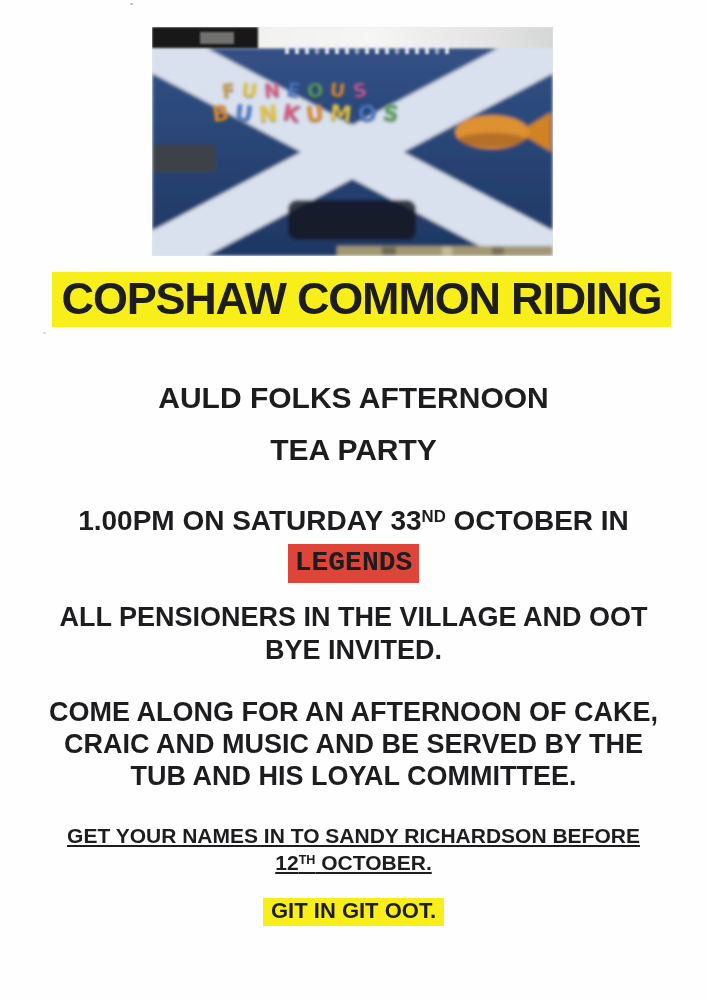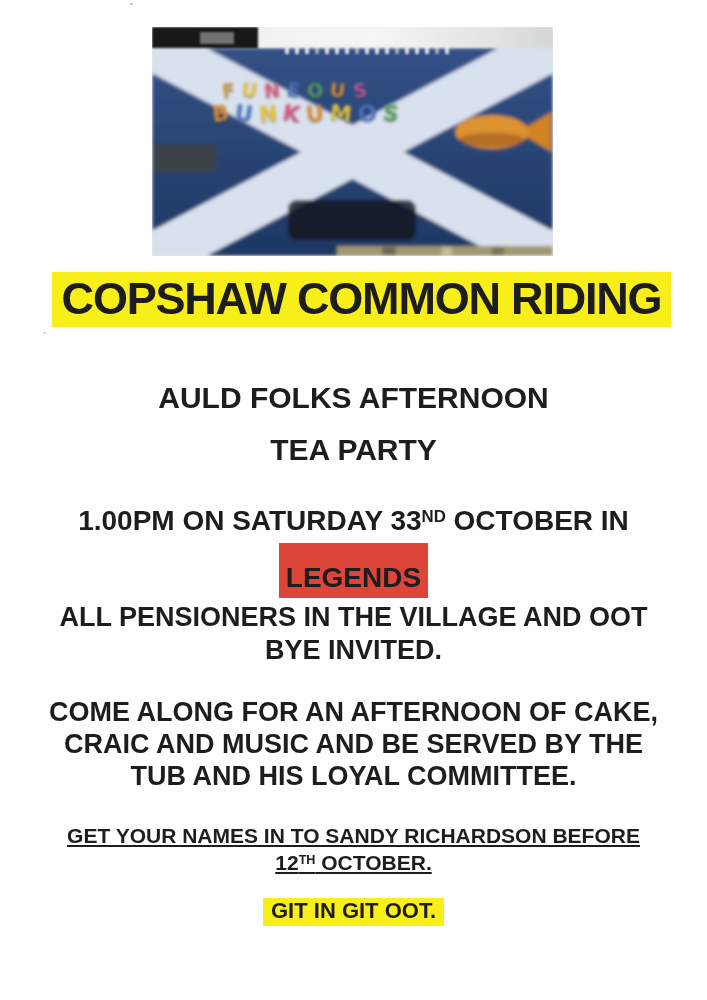--- a/index.html
+++ b/index.html
@@ -33,21 +33,21 @@
   .row-0{left:70px;top:52px;font-size:19px;letter-spacing:4px;}
   .row-1{left:60px;top:74px;font-size:22px;letter-spacing:3px;}
   .speckle{position:absolute;background:#b9b9b6;border-radius:50%;}
   
   .block{position:absolute;left:0;right:0;text-align:center;}
   .t-title{top:272px;}
   .t-title .hl{display:inline-block;padding:5px 10px 6px;
     font-size:45px;line-height:44px;letter-spacing:-1.2px;}
   .t-heading{top:372px;font-size:30px;line-height:52px;}
   .t-when{top:503px;font-size:28px;line-height:36px;}
-  .t-when .hl{display:inline-block;padding:17px 7px 2px;}
+  .t-when .hl{display:inline-block;padding:1px 7px 2px;font-family:Liberation Mono, monospace;}
   .t-invite{top:601px;font-size:27px;line-height:33px;}
   .t-details{top:696px;font-size:27px;line-height:32px;}
   .t-rsvp{top:822px;font-size:21px;line-height:27px;text-decoration:underline;}
   .t-footer{top:898px;font-size:22px;line-height:25px;}
   .t-footer .hl{display:inline-block;padding:0 8px 3px;}
   .sup{font-size:60%;position:relative;top:-0.48em;}
 </style>
 </head>
 <body>
 

